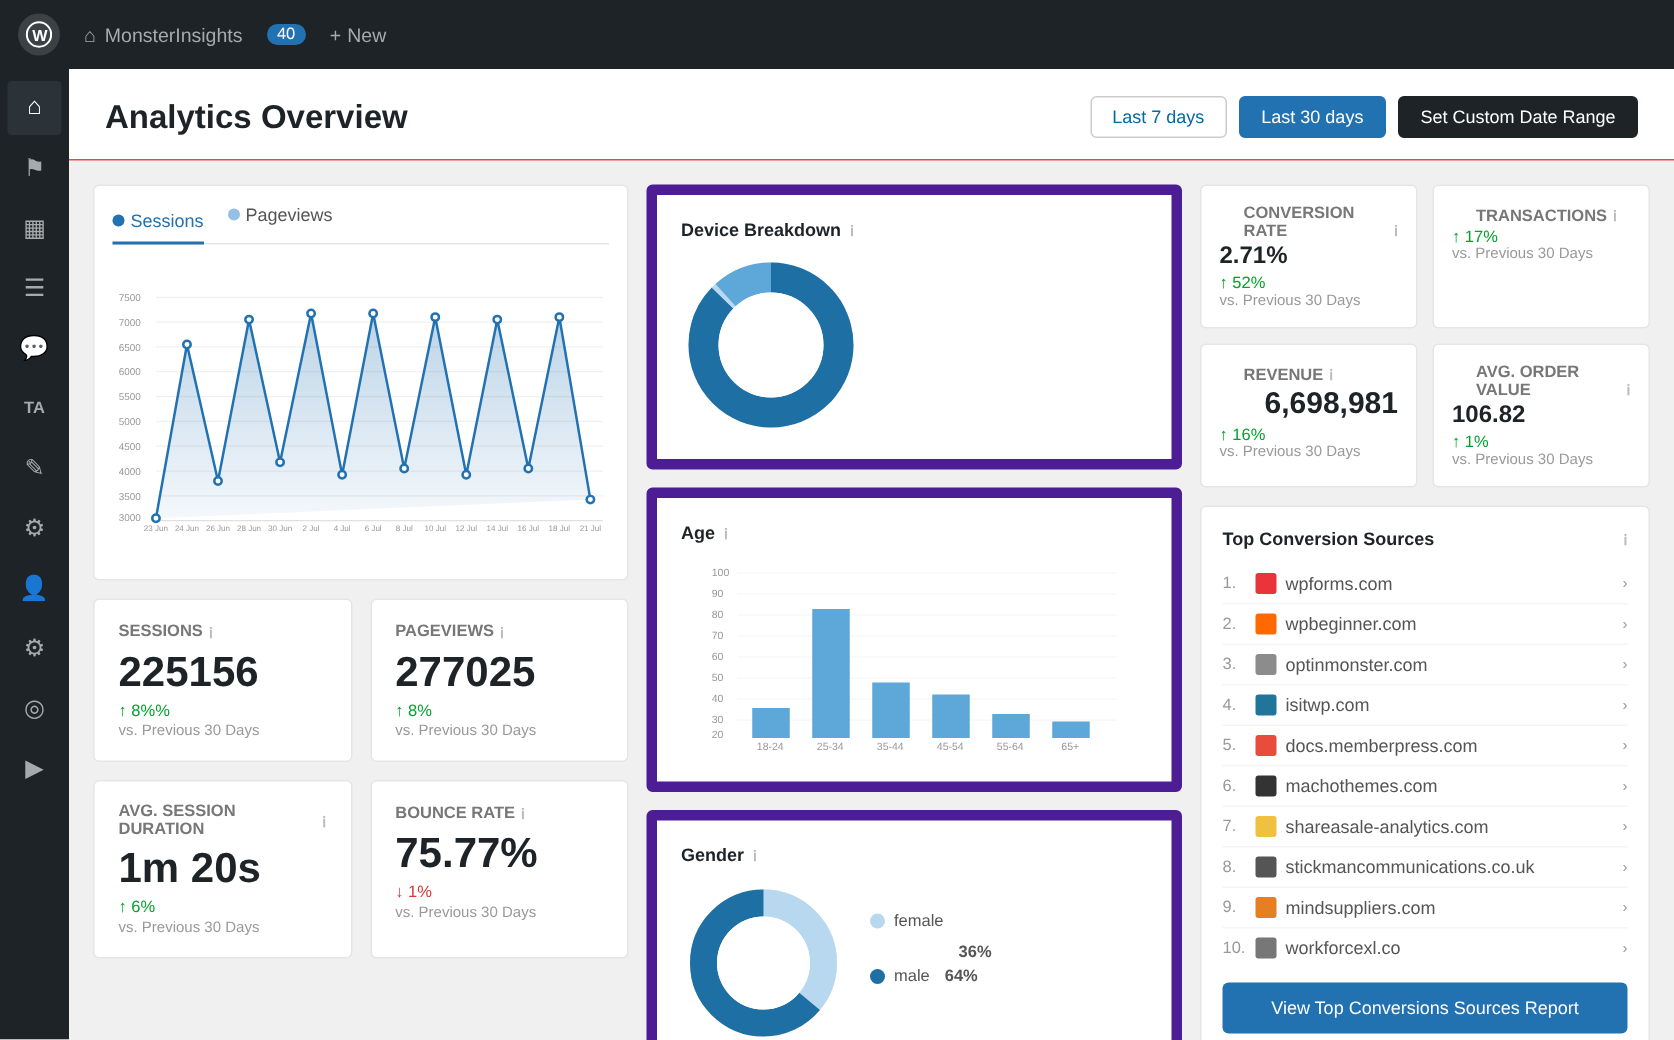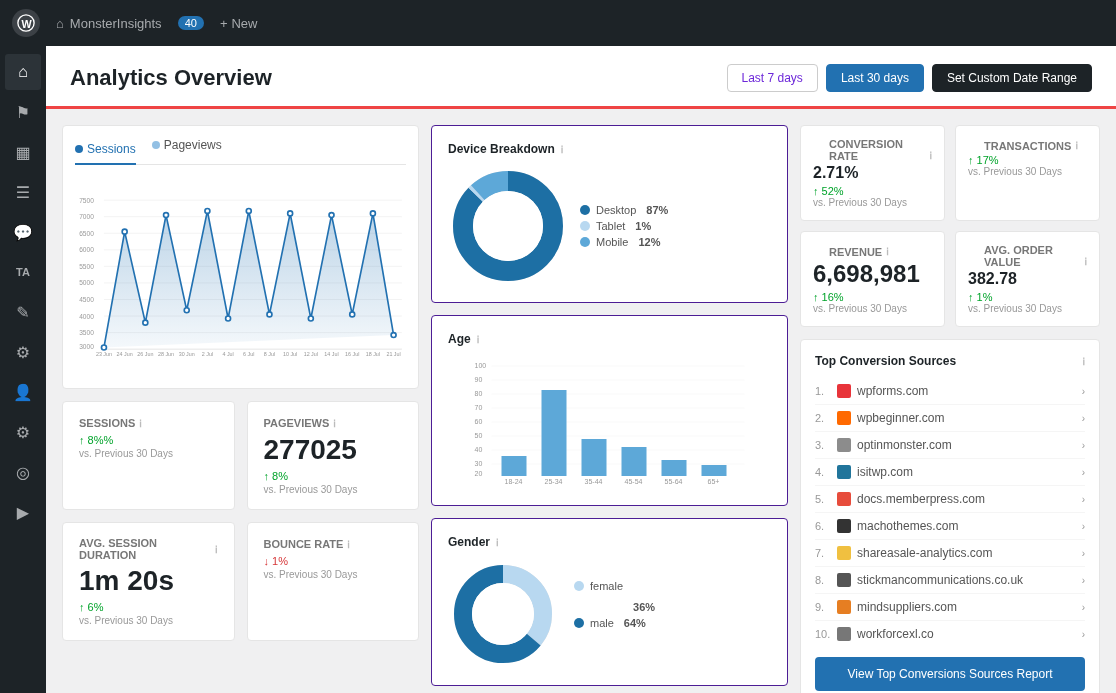--- a/index.html
+++ b/index.html
@@ -18,29 +18,29 @@
 
     
     .sidebar-icons { width: 46px; background: #1d2327; display: flex; flex-direction: column; align-items: center; padding-top: 8px; gap: 4px; }
     .sidebar-icon { width: 36px; height: 36px; display: flex; align-items: center; justify-content: center; color: #a7aaad; border-radius: 3px; cursor: pointer; font-size: 16px; }
     .sidebar-icon.active { background: #2c3338; color: #fff; }
 
     
     .main { flex: 1; overflow-y: auto; background: #f0f0f1; }
 
     
-    .page-header { background: #fff; padding: 18px 24px 14px; display: flex; align-items: center; justify-content: space-between; border-bottom: 3px solid #ef4444; }
+    .page-header { background: #fff; padding: 18px 24px 14px; display: flex; align-items: center; justify-content: space-between; border-bottom: 1px solid #ef4444; }
     .page-title { font-size: 22px; font-weight: 600; color: #1d2327; }
     .date-controls { display: flex; gap: 8px; align-items: center; }
-    .date-btn { padding: 6px 14px; border-radius: 4px; border: 1px solid #ccc; background: #fff; color: #6d28d9; font-size: 12px; cursor: pointer; }
+    .date-btn { padding: 6px 14px; border-radius: 4px; border: 1px solid #ccc; background: #fff; color: #0369a1; font-size: 12px; cursor: pointer; }
     .date-btn.active { background: #2271b1; color: #fff; border-color: #2271b1; }
     .date-btn.outline { background: #1d2327; color: #fff; border-color: #1d2327; }
 
     
-    .card { background: #fff; border-radius: 4px; padding: 16px; border: 1px solid #4c1d95; }
+    .card { background: #fff; border-radius: 4px; padding: 16px; border: 7px solid #4c1d95; }
 
     
     .chart-card { background: #fff; border-radius: 4px; border: 1px solid #e5e5e5; padding: 12px; }
 
     
     .left-col { display: flex; flex-direction: column; gap: 12px; }
     .middle-col { display: flex; flex-direction: column; gap: 12px; }
     .right-col { display: flex; flex-direction: column; gap: 12px; }
 
     
@@ -238,20 +238,21 @@
             <text x="385" y="200" font-size="6.5" fill="#999" text-anchor="middle">21 Jul</text>
           </svg>
         </div>
 
         <div class="stats-row">
           <div class="stat-card">
             <div class="stat-label">
               <span>Sessions</span>
               <span class="info-icon">ℹ</span>
             </div>
+            <div class="stat-value">225156</div>
             <div class="stat-change up">↑ 8%%</div>
             <div class="vs-text">vs. Previous 30 Days</div>
           </div>
           <div class="stat-card">
             <div class="stat-label">
               <span>Pageviews</span>
               <span class="info-icon">ℹ</span>
             </div>
             <div class="stat-value">277025</div>
             <div class="stat-change up">↑ 8%</div>
@@ -264,20 +265,21 @@
             </div>
             <div class="stat-value">1m 20s</div>
             <div class="stat-change up">↑ 6%</div>
             <div class="vs-text">vs. Previous 30 Days</div>
           </div>
           <div class="stat-card">
             <div class="stat-label">
               <span>Bounce Rate</span>
               <span class="info-icon">ℹ</span>
             </div>
+            <div class="stat-value">75.77%</div>
             <div class="stat-change down">↓ 1%</div>
             <div class="vs-text">vs. Previous 30 Days</div>
           </div>
         </div>
       </div>
 
       <div class="middle-col">
 
         <div class="card">
           <div class="section-header">
@@ -289,37 +291,20 @@
             <svg width="120" height="120" viewBox="0 0 120 120">
               <circle cx="60" cy="60" r="45" fill="none" stroke="#e0e0e0" stroke-width="20"></circle>
 
               <circle cx="60" cy="60" r="45" fill="none" stroke="#1d6fa4" stroke-width="20" stroke-dasharray="246.3 282.7" stroke-dashoffset="0" transform="rotate(-90 60 60)"></circle>
 
               <circle cx="60" cy="60" r="45" fill="none" stroke="#b8d8f0" stroke-width="20" stroke-dasharray="2.83 282.7" stroke-dashoffset="-246.3" transform="rotate(-90 60 60)"></circle>
 
               <circle cx="60" cy="60" r="45" fill="none" stroke="#5da8d8" stroke-width="20" stroke-dasharray="33.9 282.7" stroke-dashoffset="-249.1" transform="rotate(-90 60 60)"></circle>
               <circle cx="60" cy="60" r="35" fill="white"></circle>
             </svg>
-            <div class="donut-legend">
-              <div class="legend-item">
-                <span class="legend-dot" style="background:#1d6fa4;"></span>
-                <span>Desktop</span>
-                <span style="margin-left:4px;font-weight:600;">87%</span>
-              </div>
-              <div class="legend-item">
-                <span class="legend-dot" style="background:#b8d8f0;"></span>
-                <span>Tablet</span>
-                <span style="margin-left:4px;font-weight:600;">1%</span>
-              </div>
-              <div class="legend-item">
-                <span class="legend-dot" style="background:#5da8d8;"></span>
-                <span>Mobile</span>
-                <span style="margin-left:4px;font-weight:600;">12%</span>
-              </div>
-            </div>
           </div>
         </div>
 
         <div class="card">
           <div class="section-header">
             <span>Age</span>
             <span class="info-icon">ℹ</span>
           </div>
           <svg width="100%" height="130" viewBox="0 0 280 130">
 
@@ -411,30 +396,30 @@
               <span class="info-icon">ℹ</span>
             </div>
             <div class="metric-change up">↑ 17%</div>
             <div class="metric-vs">vs. Previous 30 Days</div>
           </div>
           <div class="metric-card">
             <div class="metric-label">
               <span>Revenue</span>
               <span class="info-icon">ℹ</span>
             </div>
-            <div class="metric-value" style="font-size:24px;">6,698,981</div>
+            <div class="metric-value" style="font-size:20px;text-align:right;">6,698,981</div>
             <div class="metric-change up">↑ 16%</div>
             <div class="metric-vs">vs. Previous 30 Days</div>
           </div>
           <div class="metric-card">
             <div class="metric-label">
               <span>Avg. Order Value</span>
               <span class="info-icon">ℹ</span>
             </div>
-            <div class="metric-value">382.78</div>
+            <div class="metric-value">106.82</div>
             <div class="metric-change up">↑ 1%</div>
             <div class="metric-vs">vs. Previous 30 Days</div>
           </div>
         </div>
 
         <div class="sources-card">
           <div class="sources-title">
             <span>Top Conversion Sources</span>
             <span class="info-icon">ℹ</span>
           </div>

